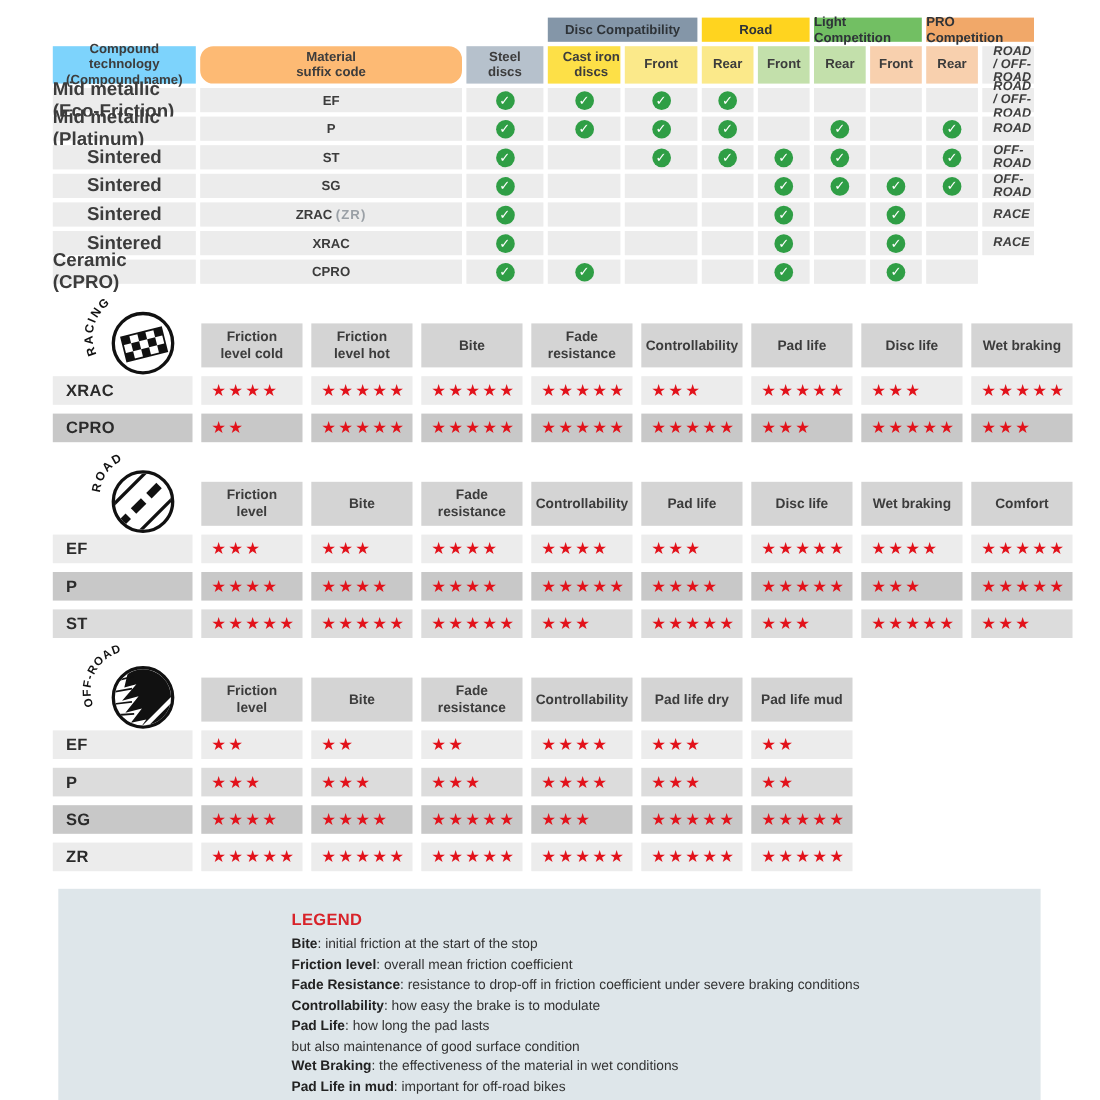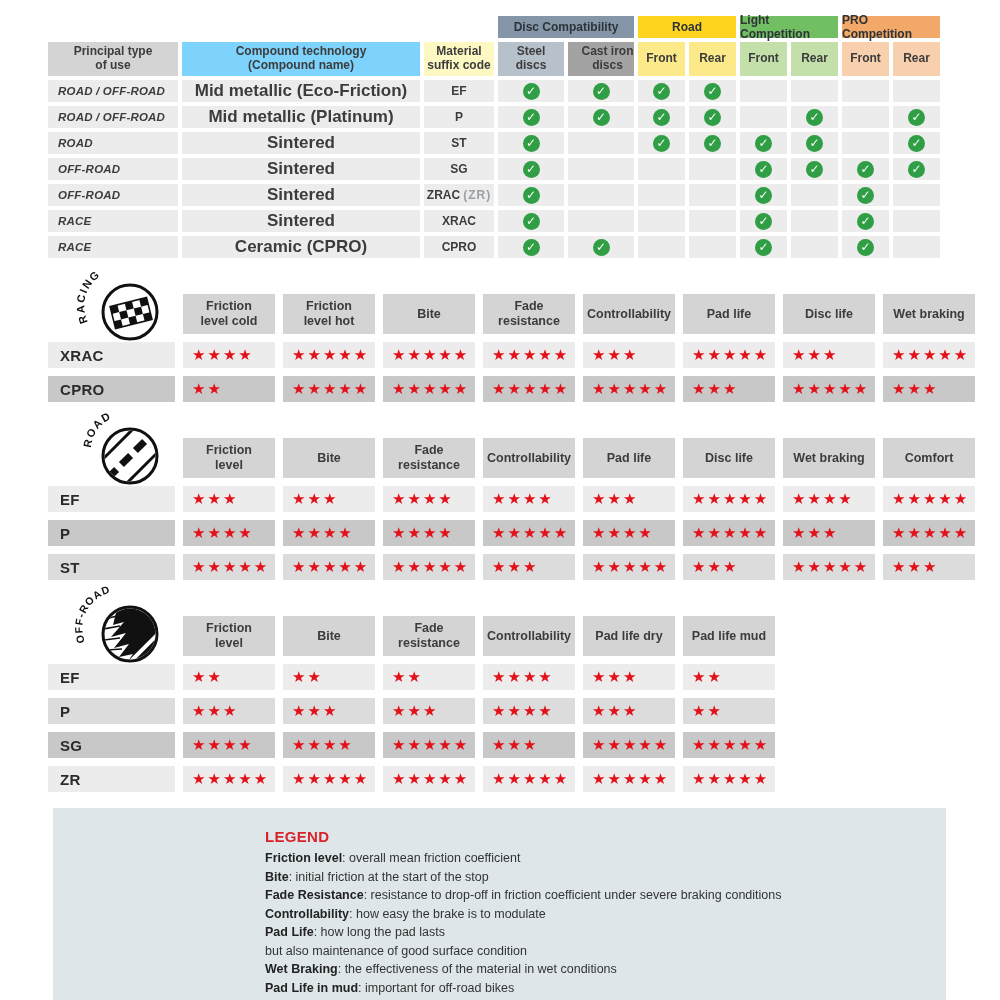--- a/index.html
+++ b/index.html
@@ -85,29 +85,27 @@
 <body>
 
 <div class="page">
 
   <div class="compat-grid">
       <div class="spacer span3"></div>
       <div class="group-h span2" style="background: rgb(132, 150, 168);">Disc Compatibility</div>
       <div class="group-h span2" style="background: rgb(255, 212, 31);">Road</div>
       <div class="group-h span2" style="background: rgb(114, 191, 99);">Light Competition</div>
       <div class="group-h span2" style="background: rgb(241, 168, 105);">PRO Competition</div>
-      <div class="col-h" style="background: rgb(212, 212, 212);">Principal type
-of use</div>
       <div class="col-h" style="background: #7dd3fc;">Compound technology
 (Compound name)</div>
-      <div class="col-h" style="background: #fef9c3;">Material
+      <div class="col-h" style="background: #fdba74; border-radius: 12px;">Material
 suffix code</div>
       <div class="col-h" style="background: rgb(182, 193, 204);">Steel
 discs</div>
-      <div class="col-h" style="background: #a3a3a3; padding-left: 13px;">Cast iron
+      <div class="col-h" style="background: #fde047; padding-left: 13px;">Cast iron
 discs</div>
       <div class="col-h" style="background: rgb(251, 233, 138);">Front</div>
       <div class="col-h" style="background: rgb(251, 233, 138);">Rear</div>
       <div class="col-h" style="background: rgb(195, 224, 171);">Front</div>
       <div class="col-h" style="background: rgb(195, 224, 171);">Rear</div>
       <div class="col-h" style="background: rgb(248, 208, 174);">Front</div>
       <div class="col-h" style="background: rgb(248, 208, 174);">Rear</div>
       <div class="cell use">ROAD / OFF-ROAD</div>
       <div class="cell tech">Mid metallic (Eco-Friction)</div>
       <div class="cell code">EF</div>
@@ -424,22 +422,22 @@
         <div class="stars shade-light">★★★★★</div>
         <div class="stars shade-light">★★★★★</div>
         <div class="stars shade-light">★★★★★</div>
         <div class="stars shade-light">★★★★★</div>
       </div>
   </div>
 
   <div class="legend-panel">
     <div class="legend-title">LEGEND</div>
     <div>
+        <div class="legend-line"><b>Bite</b>: initial friction at the start of the stop</div>
         <div class="legend-line"><b>Friction level</b>: overall mean friction coefficient</div>
-        <div class="legend-line"><b>Bite</b>: initial friction at the start of the stop</div>
         <div class="legend-line"><b>Fade Resistance</b>: resistance to drop-off in friction coefficient under severe braking conditions</div>
         <div class="legend-line"><b>Controllability</b>: how easy the brake is to modulate</div>
         <div class="legend-line"><b>Pad Life</b>: how long the pad lasts</div>
         <div class="legend-line">but also maintenance of good surface condition</div>
         <div class="legend-line"><b>Wet Braking</b>: the effectiveness of the material in wet conditions</div>
         <div class="legend-line"><b>Pad Life in mud</b>: important for off-road bikes</div>
       </div>
   </div>
 
 </div>

